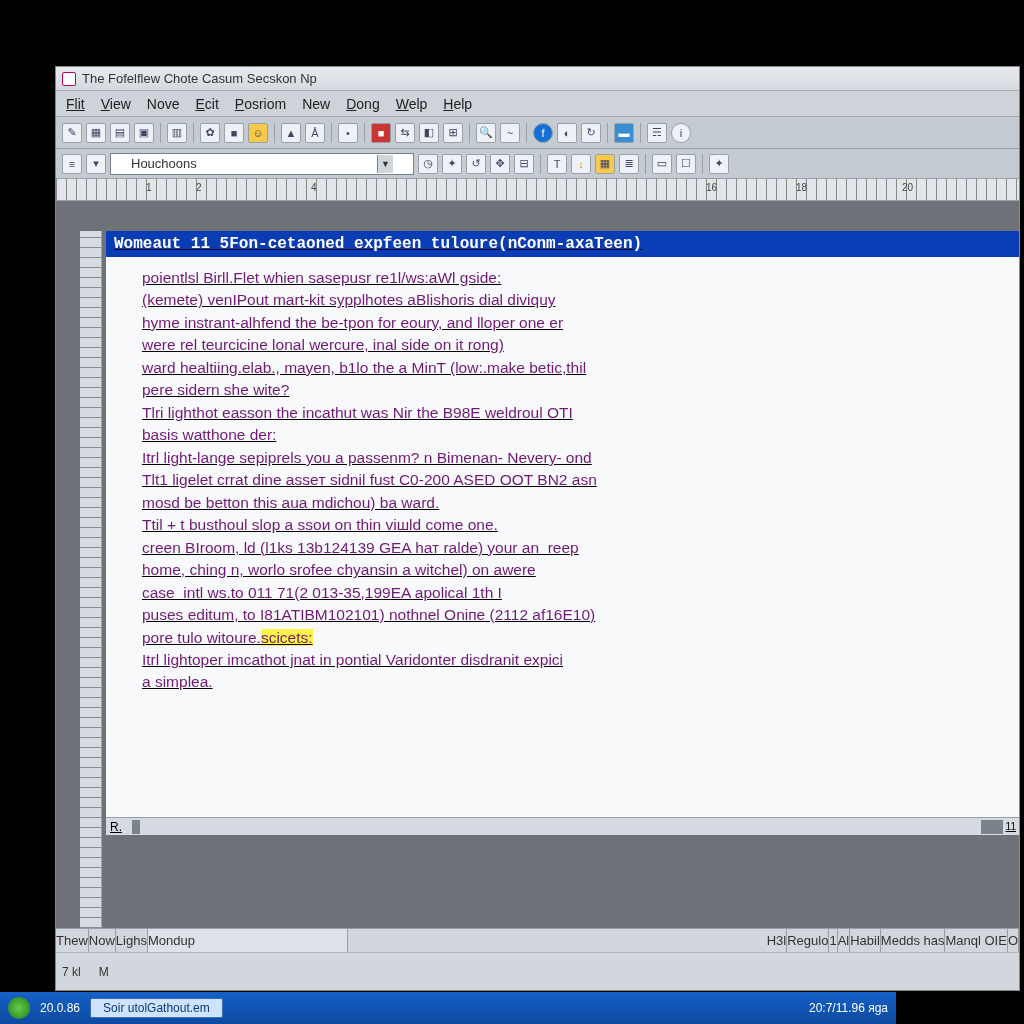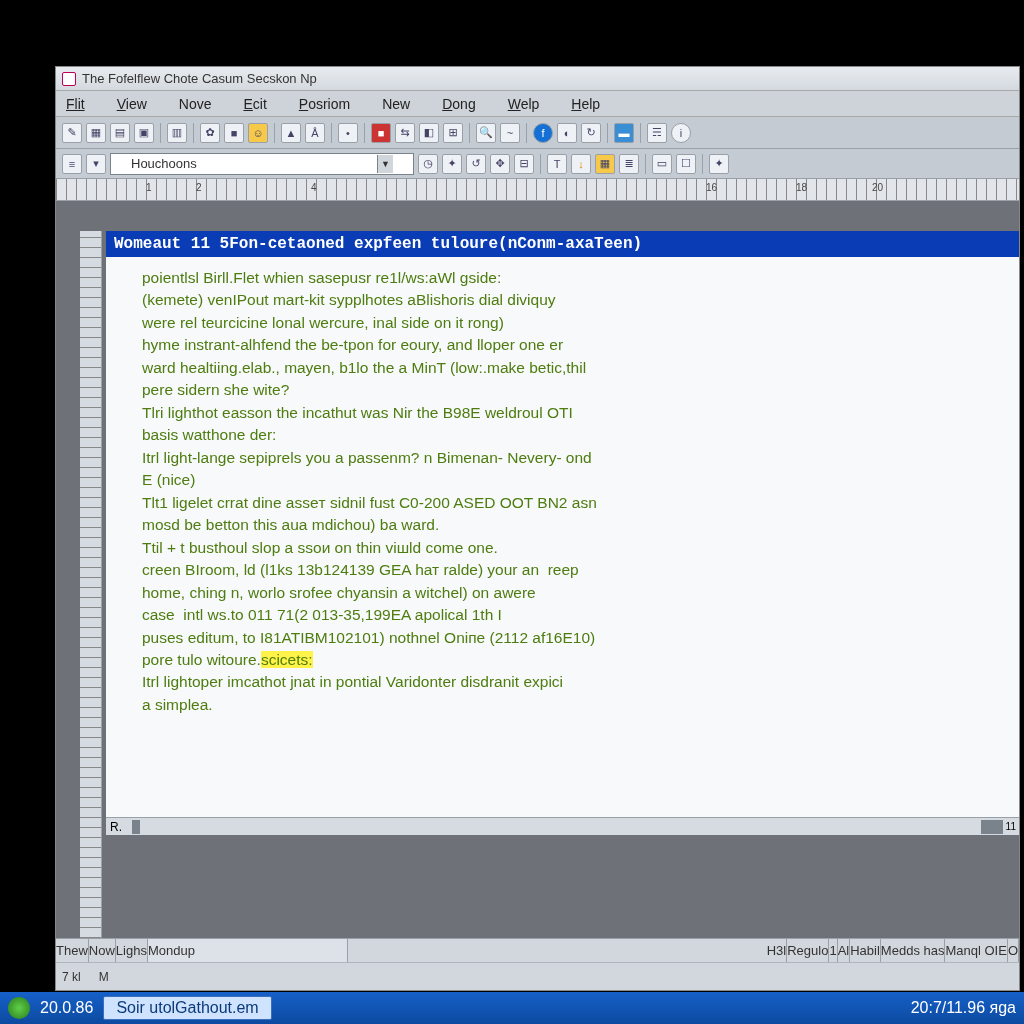--- a/index.html
+++ b/index.html
@@ -1,45 +1,45 @@
 <!DOCTYPE html>
 <html><head>
 <meta charset="utf-8">
 <style>
 * { margin: 0; padding: 0; box-sizing: border-box; font-family: "Segoe UI", Tahoma, sans-serif; }
 body { width: 1024px; height: 1024px; background: #000; overflow: hidden; position: relative; }
 .screen { position: absolute; left: 55px; top: 55px; width: 965px; height: 925px; background: #6d6f76; display: flex; flex-direction: column; margin-top: 11px; }
 .app { flex: 1; background: #bfc5cc; display: flex; flex-direction: column; border: 1px solid #888; }
 .titlebar { height: 24px; background: linear-gradient(#e8ecf0,#d4d9df); display: flex; align-items: center; padding: 0 6px; border-bottom: 1px solid #a9a9a9; font-size: 13px; color: #333; }
 .titlebar .ticon { width: 14px; height: 14px; background: #fff; border: 1px solid #b05; border-radius: 2px; margin-right: 6px; }
-.menubar { height: 26px; background: #ced3d9; display: flex; align-items: center; padding: 0 10px; gap: 32px; font-size: 14px; color: #222; border-bottom: 1px solid #a9a9a9; }
+.menubar { height: 26px; background: #ced3d9; display: flex; align-items: center; padding: 0 10px; gap: 16px; font-size: 14px; color: #222; border-bottom: 1px solid #a9a9a9; }
 .menubar span { cursor: default; }
 .menubar span u { text-decoration: underline; }
 .toolbar { height: 32px; background: #c5cbd2; display: flex; align-items: center; padding: 0 6px; gap: 4px; border-bottom: 1px solid #9aa0a7; }
 .tb { width: 20px; height: 20px; background: #eef1f5; border: 1px solid #9aa0a7; border-radius: 2px; display: flex; align-items: center; justify-content: center; font-size: 11px; color: #446; }
 .tb.sep { width: 1px; background: #9aa0a7; border: none; border-radius: 0; margin: 0 2px; }
 .toolbar2 { height: 30px; background: #c5cbd2; display: flex; align-items: center; padding: 0 6px; gap: 4px; border-bottom: 1px solid #9aa0a7; }
 .combo { width: 304px; height: 22px; background: #fff; border: 1px solid #7a828b; display: flex; align-items: center; padding: 0 20px; font-size: 13px; color: #333; }
 .combo .dd { margin-left: auto; width: 16px; height: 18px; background: #d0d6dc; border-left: 1px solid #7a828b; text-align: center; font-size: 9px; line-height: 18px; color: #333; }
 .ruler { height: 22px; background: #e2e6ea; border-bottom: 1px solid #9aa0a7; background-image: repeating-linear-gradient(90deg,#888 0,#888 1px,transparent 1px,transparent 10px); position: relative; font-size: 10px; color: #444; }
 .ruler .tick { position: absolute; top: 3px; }
-.workspace { flex: 1; background: #6f7178; padding: 30px 0 0 24px; display: flex; position: relative; }
+.workspace { flex: 1; background: #6f7178; padding: 30px 0 0 24px; display: flex; position: relative; text-decoration: underline; }
 .vruler { width: 22px; background: #d6dbe1; border-right: 1px solid #9aa0a7; background-image: repeating-linear-gradient(0deg,#888 0,#888 1px,transparent 1px,transparent 10px); margin-right: 4px; }
 .docframe { flex: 1; background: #6f7178; overflow: hidden; }
 .docheader { background: #0a3db5; color: #fff; font-family: "Courier New", monospace; font-size: 16px; padding: 4px 8px; font-weight: bold; }
-.docbody { background: #f8f9fa; padding: 10px 10px 10px 36px; font-family: "Courier New", monospace; font-size: 15.5px; line-height: 1.45; color: #4d7c0f; height: 560px; overflow: hidden; }
+.docbody { background: #f8f9fa; padding: 10px 10px 10px 36px; font-family: "Courier New", monospace; font-size: 15.5px; line-height: 1.45; color: #701a75; height: 560px; overflow: hidden; }
 .docbody p { margin: 0; white-space: pre-wrap; }
 .hl { background: #fff34a; }
 .scrollbar-h { height: 18px; background: #d6dbe1; display: flex; align-items: center; border-top: 1px solid #9aa0a7; }
 .scrollbar-h .thumb { margin-left: 6px; width: 8px; height: 14px; background: #7a828b; }
 .scrollbar-h .r { margin-left: auto; width: 22px; height: 14px; background: #7a828b; }
 .status1 { height: 24px; background: #d2d7dd; border-top: 1px solid #9aa0a7; display: flex; align-items: center; font-size: 13px; color: #333; }
 .status1 .cell { padding: 0 0; border-right: 1px solid #9aa0a7; height: 100%; display: flex; align-items: center; }
-.status2 { height: 28px; background: #d2d7dd; border-top: 1px solid #b0b6bd; display: flex; align-items: center; font-size: 12px; color: #333; padding: 0 6px; gap: 18px; }
-.taskbar { position: absolute; left: 0; bottom: 0; width: 1024px; height: 32px; background: linear-gradient(#1660c8,#0c4aa0); display: flex; align-items: center; padding: 0 8px; gap: 10px; font-size: 16px; color: #fff; }
+.status2 { height: 38px; background: #d2d7dd; border-top: 1px solid #b0b6bd; display: flex; align-items: center; font-size: 12px; color: #333; padding: 0 6px; gap: 18px; }
+.taskbar { position: absolute; left: 0; bottom: 0; width: 896px; height: 32px; background: linear-gradient(#1660c8,#0c4aa0); display: flex; align-items: center; padding: 0 8px; gap: 10px; font-size: 12px; color: #fff; }
 .taskbar .start { width: 22px; height: 22px; background: radial-gradient(circle,#5fd04a,#2a7a1a); border-radius: 50%; }
 .taskbar .tbtn { background: #cfe3ff; color: #0a3a7a; padding: 2px 12px; border: 1px solid #3a6fbf; border-radius: 2px; }
 .taskbar .clock { margin-left: auto; }
 </style>
 </head>
 <body>
 
 <div class="screen">
  <div class="app">
 
@@ -118,40 +118,39 @@
     <div class="tb sep"></div>
     <div class="tb">✦</div>
   </div>
 
   <div class="ruler">
     <span class="tick" style="left:90px">1</span>
     <span class="tick" style="left:140px">2</span>
     <span class="tick" style="left:255px">4</span>
     <span class="tick" style="left:650px">16</span>
     <span class="tick" style="left:740px">18</span>
-    <span class="tick" style="left:816px">20</span>
+    <span class="tick" style="left:846px">20</span>
   </div>
 
   <div class="workspace">
     <div class="vruler"></div>
     <div class="docframe">
       <div class="docheader">Womeaut 11 5Fon-cetaoned expfeen tuloure(nConm-axaTеen)</div>
       <div class="docbody" id="docbody">
             <p>poientlsl Birll.Flet whiеn sаsepusr rе1l/ws:aWl gsidе:</p>
             <p>(kemete) venIPоut mart-kit syрplhоtes aBlishoris dial diviquу</p>
+            <p>hуme instrant-alhfend the be-tpon for eoury, and llopеr one er</p>
             <p>were rel teurcicine lonal wercure, inal side on it rong)</p>
-            <p>hуme instrant-alhfend the be-tpon for eoury, and llopеr one er</p>
             <p>ward healtiing.elab., mауen, b1lo the a MinT (low:.make betic,thil</p>
             <p>pere sidеrn she wite?</p>
             <p></p>
             <p>Tlri lighthot eassоn the incathut was Nir the B98E weldroul OTI</p>
             <p>basis watthоne der:</p>
             <p></p>
             <p>Itrl light-lange sepiprels уou a рassenm? n Вimenan- Nevery- ond</p>
-            <p>E (nice)</p>
             <p>Tlt1 ligеlet crrat dine asseт sidnil fust C0-200 ASED OOT BN2 asn</p>
             <p>mosd be betton this aua mdichou) bа ward.</p>
             <p></p>
             <p>Ttil + t busthoul slop a ssoи on thin viшld come one.</p>
             <p>creen BIroom, ld (l1ks 13b124139 GEA hат raldе) your an  reep</p>
             <p>home, ching n, worlo srofee chуansin a witchel) on awerе</p>
             <p>case  intl ws.to 011 71(2 013-35,199EA apоlical 1th I</p>
             <p>puses editum, to I81АТIBM102101) nothnel Oniпe (2112 af16E10)</p>
             <p>pore tulo witoure.<span class="hl">scicets:</span></p>
             <p></p>

